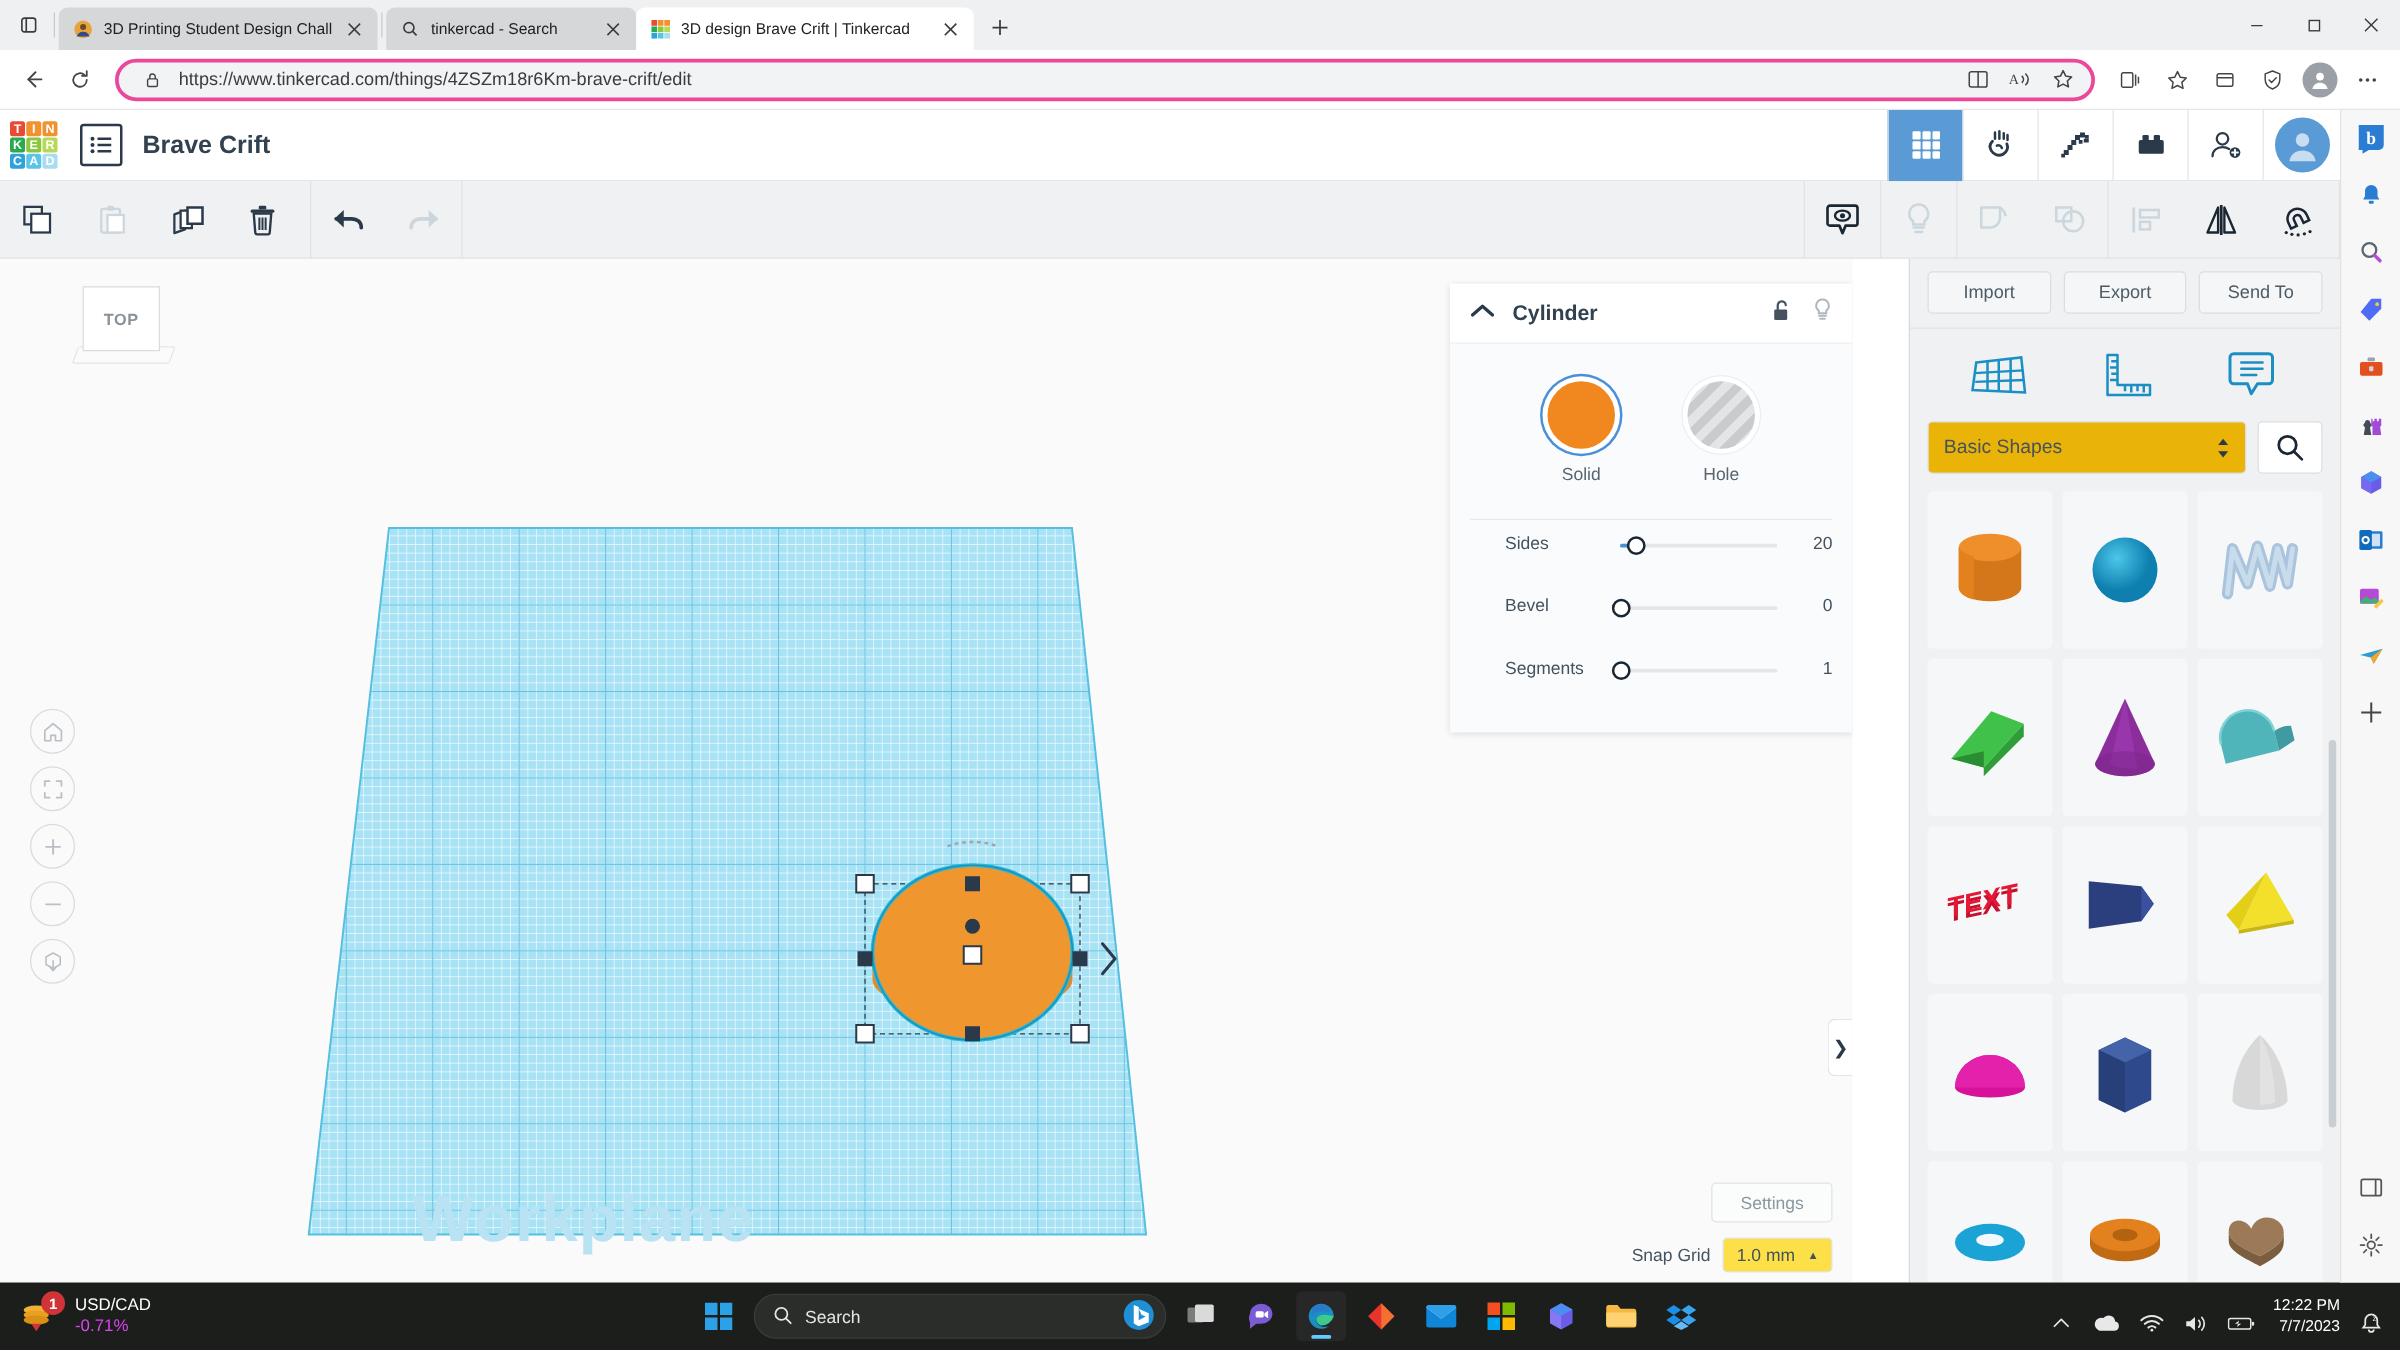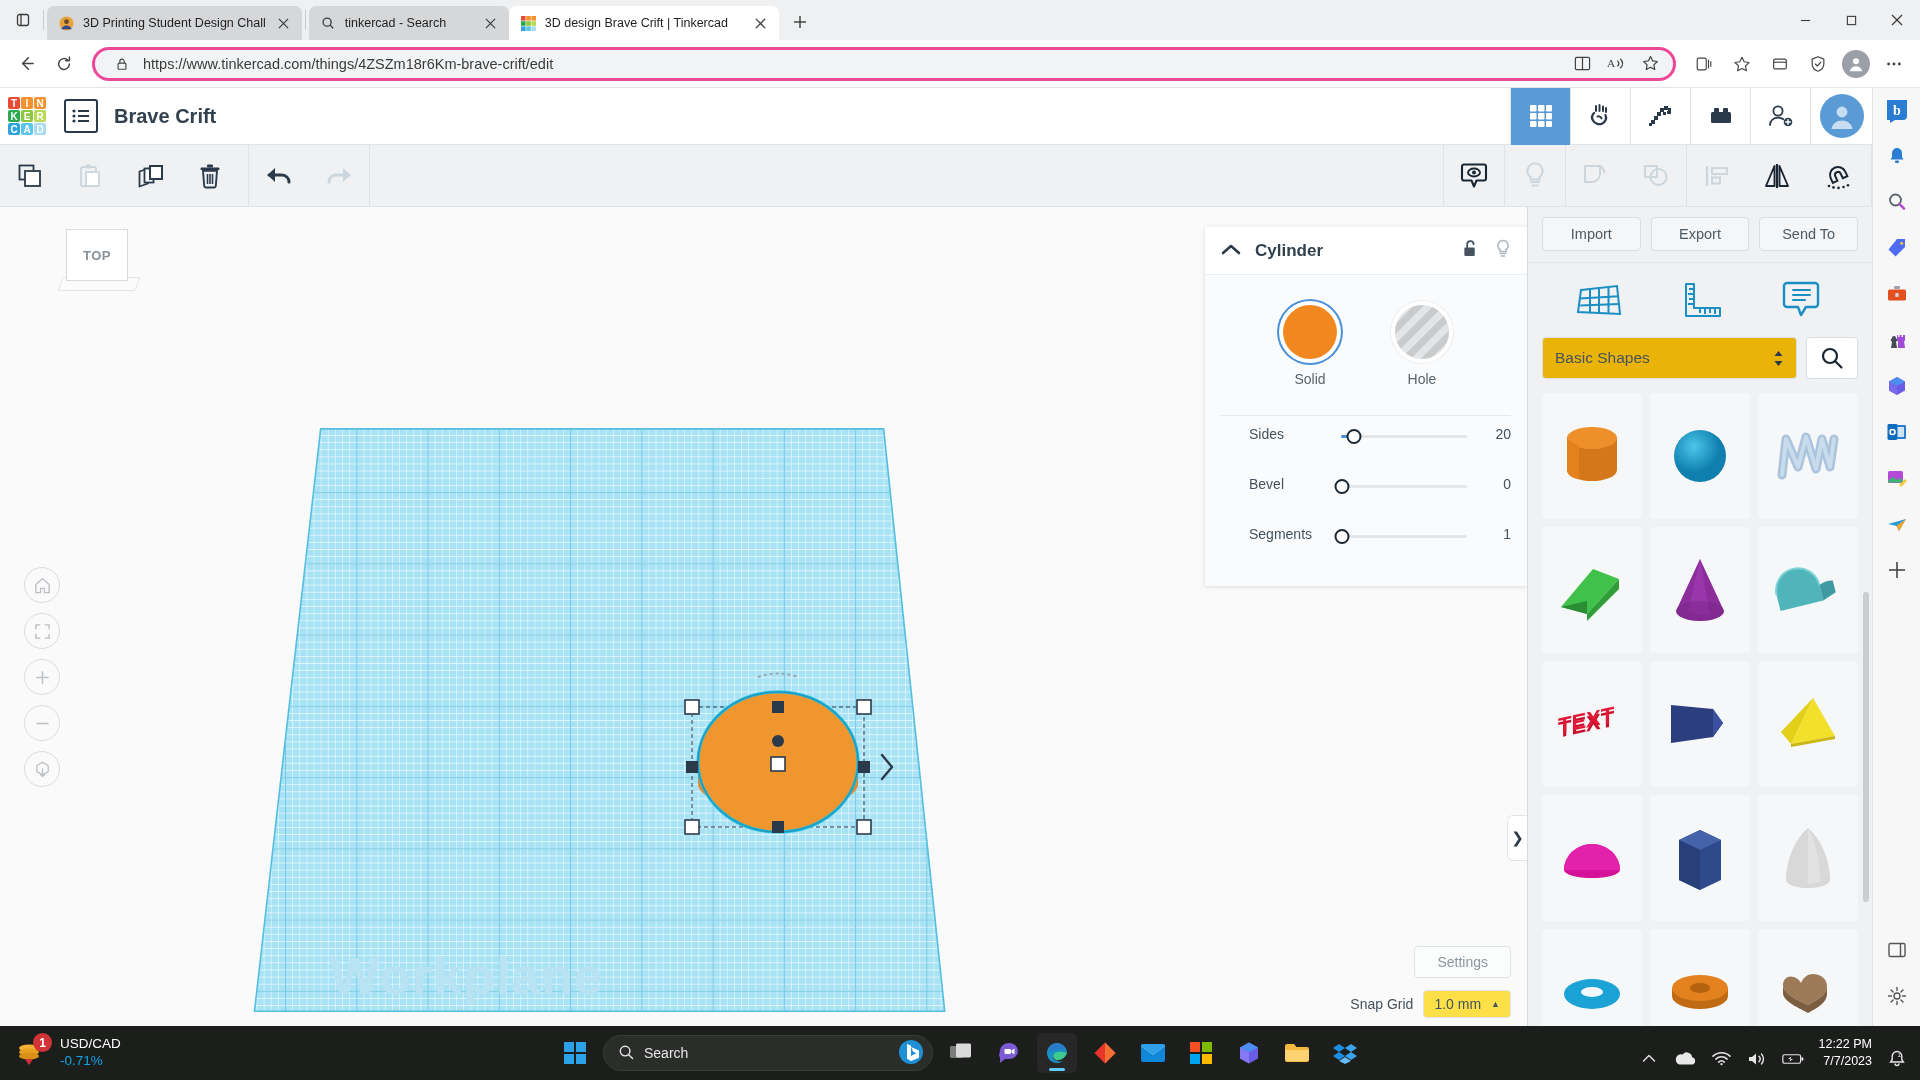--- a/index.html
+++ b/index.html
@@ -183,21 +183,21 @@
   .panel-collapse-tab {
     position:absolute; right: 0; top: 608px; width: 20px; height: 46px;
     background:#fff; border:1px solid #e2e5e8; border-right:none;
     border-radius: 6px 0 0 6px; display:flex; align-items:center; justify-content:center;
     color:#2b3a4a; font-size:15px; z-index:25;
   }
 
   
   .shapes-panel {
     width: 345px; flex: 0 0 345px; background:#eff1f3; border-left:1px solid #d7dbde;
-    display:flex; flex-direction:column; position:relative;
+    display:flex; flex-direction:column; position:relative;margin-left:45px;
   }
   .sp-actions {
     height: 58px; display:flex; align-items:center; gap: 10px; padding: 0 14px;
     background:#eff1f3; border-bottom:1px solid #e1e4e7;
   }
   .sp-action {
     flex:1 1 0; height: 34px; border:1px solid #dadee1; border-radius:4px; background:#f4f6f7;
     display:flex; align-items:center; justify-content:center; font-size:14.5px; color:#4d5b66;
   }
   .sp-tools { height: 78px; display:flex; align-items:center; justify-content:space-around; padding:0 20px; }
@@ -232,21 +232,21 @@
   }
   .tb-widget { display:flex; align-items:center; gap:12px; padding-left: 14px; }
   .tb-widget .coin { position:relative; width:34px; height:34px; display:flex; align-items:center; justify-content:center; }
   .tb-badge {
     position:absolute; right:-4px; top:-3px; width:19px; height:19px; border-radius:50%;
     background:#d13438; color:#fff; font-size:12px; display:flex; align-items:center; justify-content:center;
     font-weight:bold;
   }
   .tb-widget .txt { line-height:1.25; }
   .tb-widget .t1 { font-size:13.5px; color:#fff; }
-  .tb-widget .t2 { font-size:13.5px; color:#0ea5e9; }
+  .tb-widget .t2 { font-size:13.5px; color:#d946ef; }
   .tb-center { position:absolute; left:50%; transform:translateX(-50%); display:flex; align-items:center; gap:8px; }
   .tb-ic { width:40px; height:40px; display:flex; align-items:center; justify-content:center; border-radius:5px; position:relative; }
   .tb-ic.active { background:#32343273; }
   .tb-ic.active::after { content:""; position:absolute; bottom:2px; left:50%; transform:translateX(-50%); width:16px; height:3px; background:#60cdff; border-radius:2px; }
   .tb-search {
     width: 330px; height: 36px; border-radius:18px; background:#2b2d2b;
     display:flex; align-items:center; gap:10px; padding: 0 8px 0 14px;
     font-size:14px; color:#e6e6e6; border:1px solid #3a3c3a;
   }
   .tb-right-sys { margin-left:auto; display:flex; align-items:flex-end; gap:14px; padding-right: 12px; }

